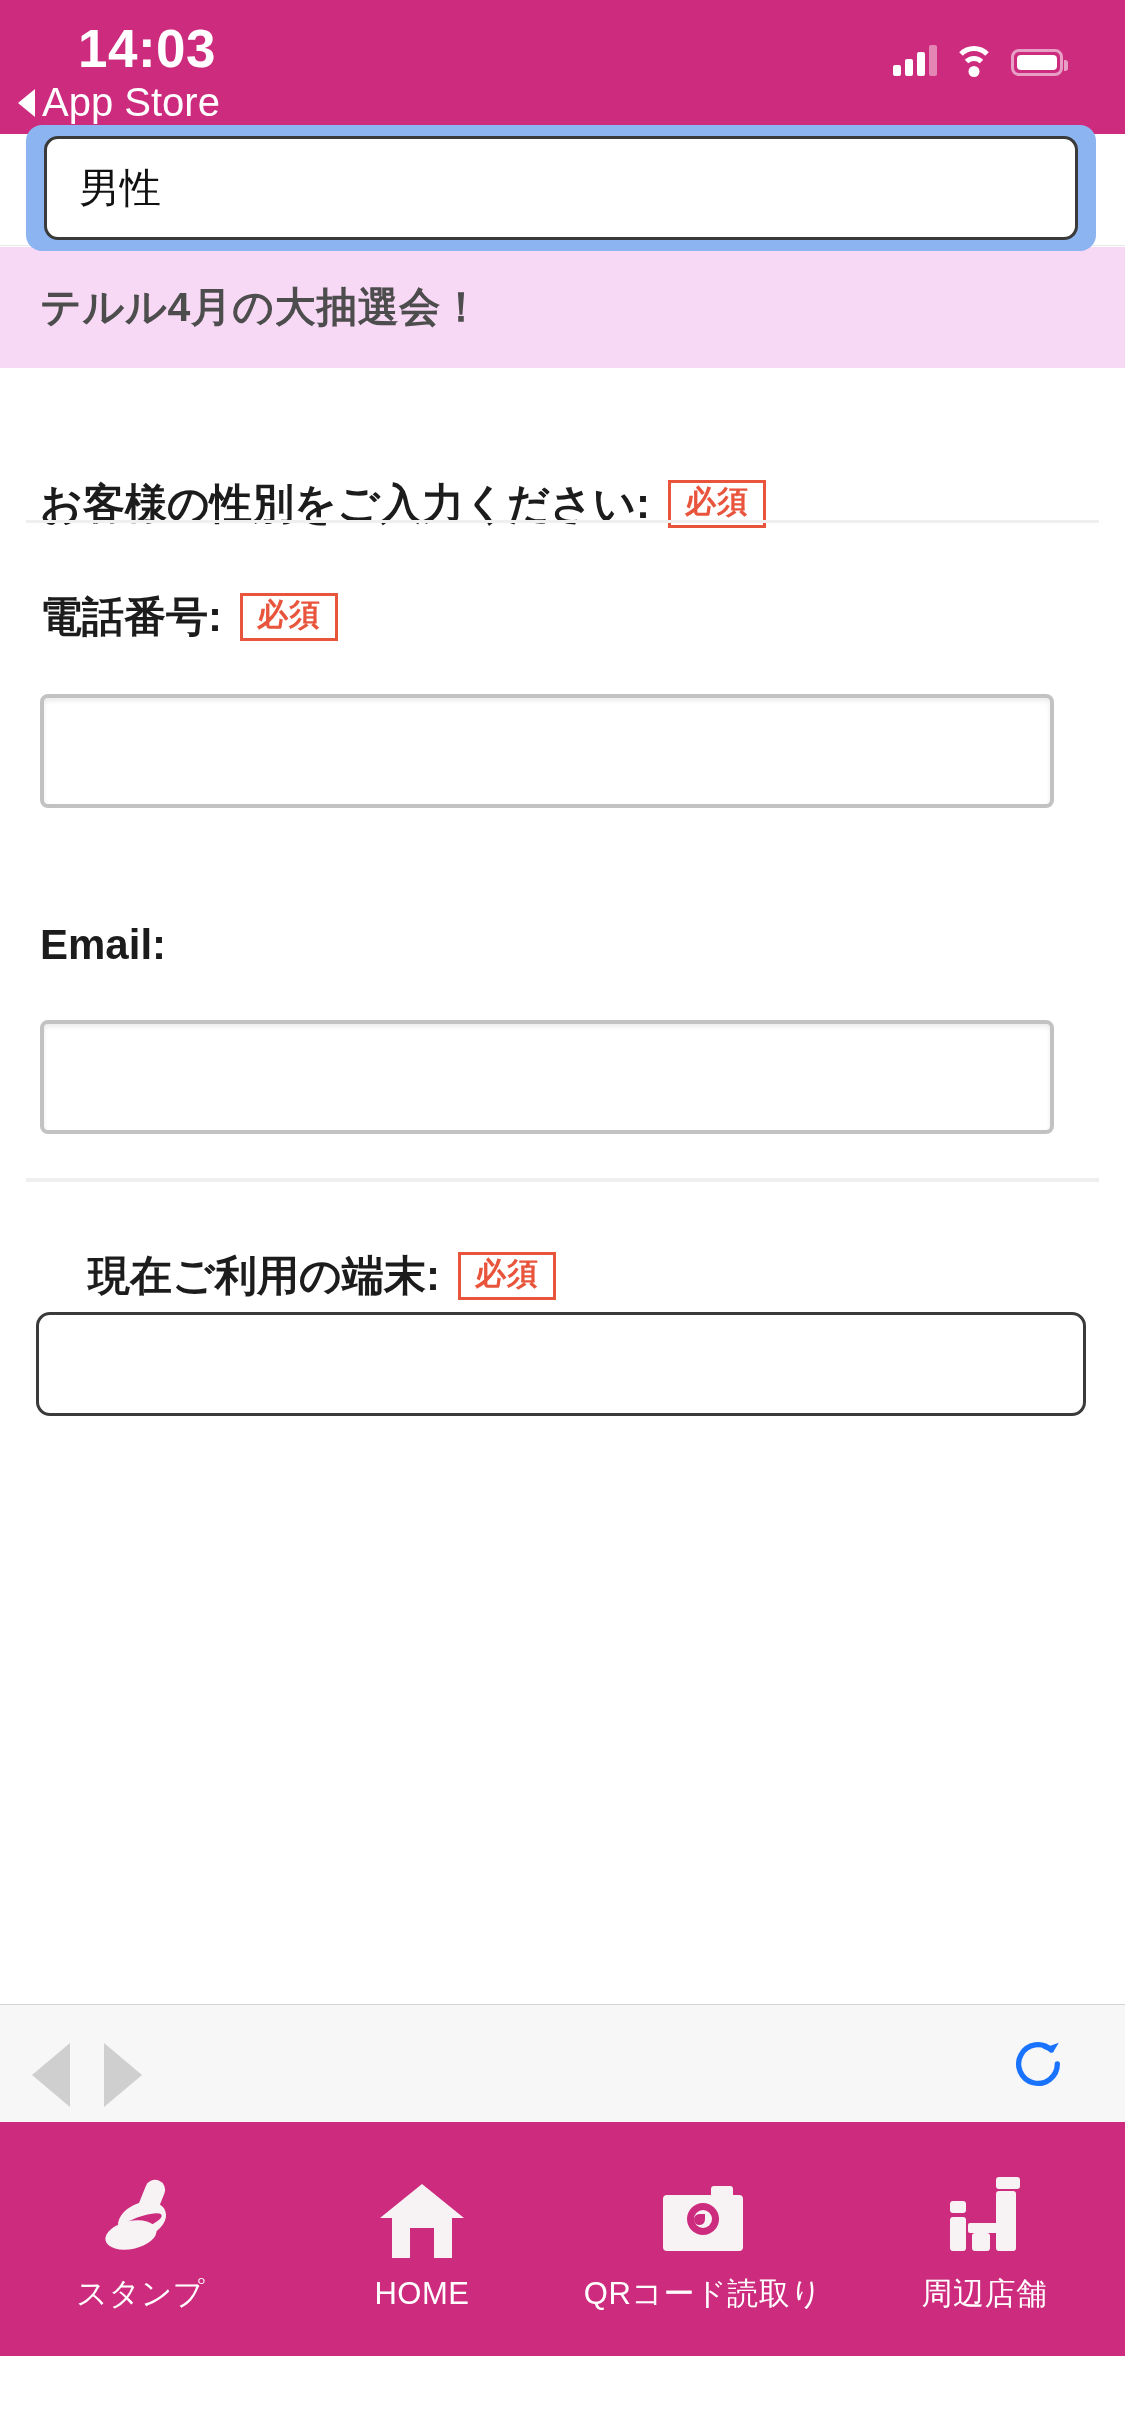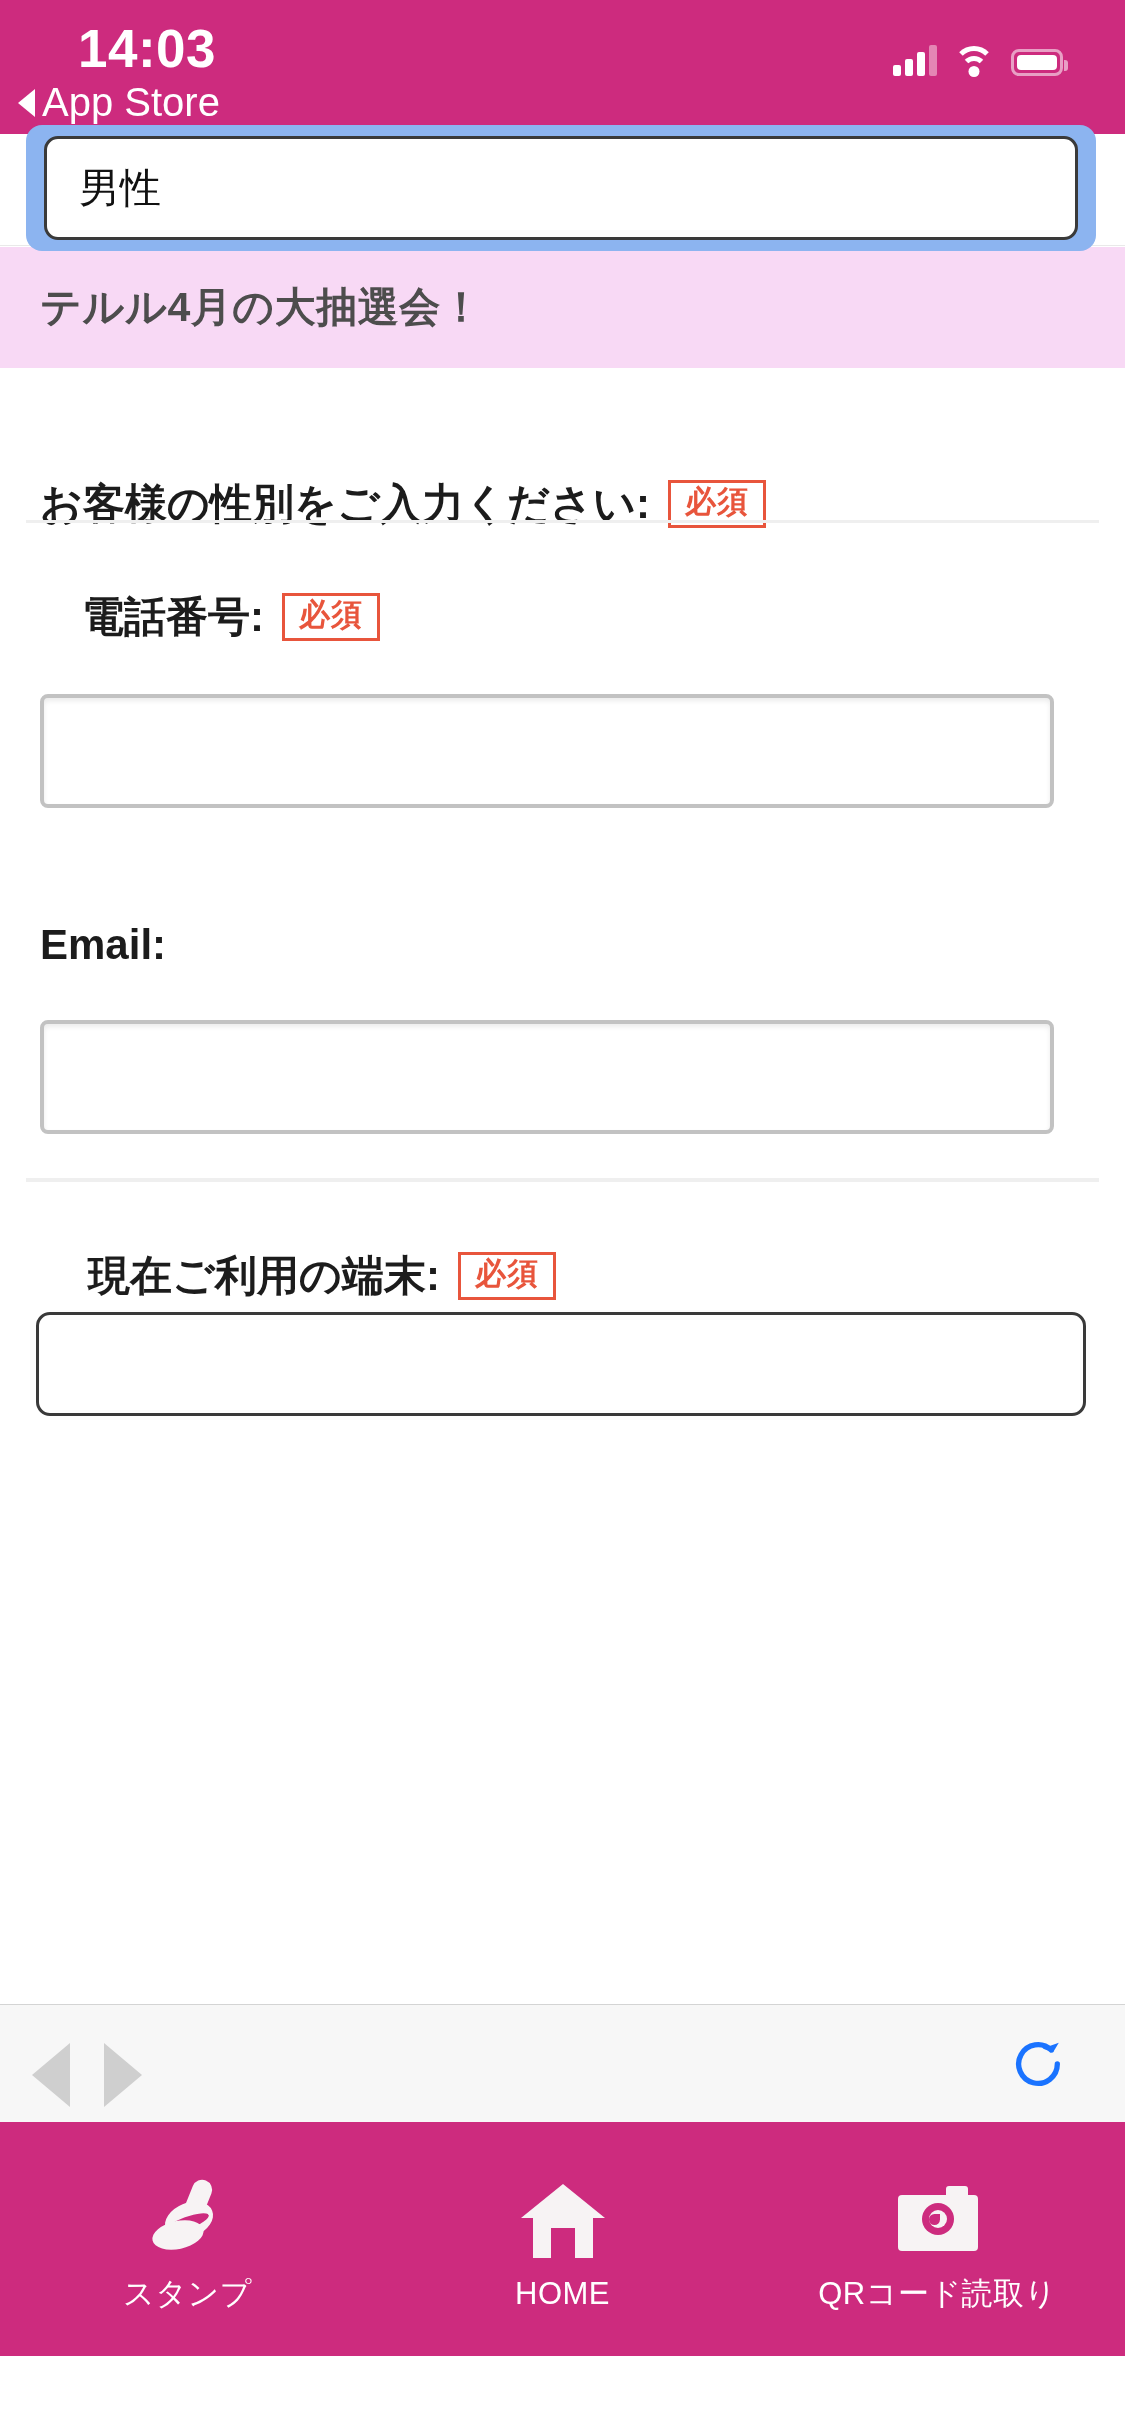--- a/index.html
+++ b/index.html
@@ -251,21 +251,21 @@
 
     <div class="focus-wrap" style="top:-243px;"></div>
     <div class="focus-wrap" style="top:-243px; background:transparent;">
       <div class="select-box">
         <span>男性</span>
       </div>
     </div>
 
     <div class="divider" style="top:152px;"></div>
 
-    <div class="field" style="top:221px;padding-left:42px;">
+    <div class="field" style="top:221px;">
       <div class="field-label">
         <span>電話番号:</span>
         <span class="badge">必須</span>
       </div>
     </div>
     <div class="input-box" style="top:326px;"></div>
     <div class="divider" style="top:810px;"></div>
 
     <div class="field" style="top:553px;">
       <div class="field-label">
@@ -318,17 +318,28 @@
 
     <div class="tab">
       <div class="tab-icon ico-cam">
         <span class="hump"></span>
           <span class="body"></span>
           <span class="lens"></span>
       </div>
       <div class="tab-label">QRコード読取り</div>
     </div>
 
+    <div class="tab">
+      <div class="tab-icon ico-shop">
+        <i class="b3t"></i>
+          <i class="b3"></i>
+          <i class="b1t"></i>
+          <i class="b1"></i>
+        <i class="base"></i>
+          <i class="b2"></i>
+      </div>
+      <div class="tab-label">周辺店舗</div>
+    </div>
   </div>
 
   <div class="home-ind"></div>
 
 </div>
 
 </body></html>

